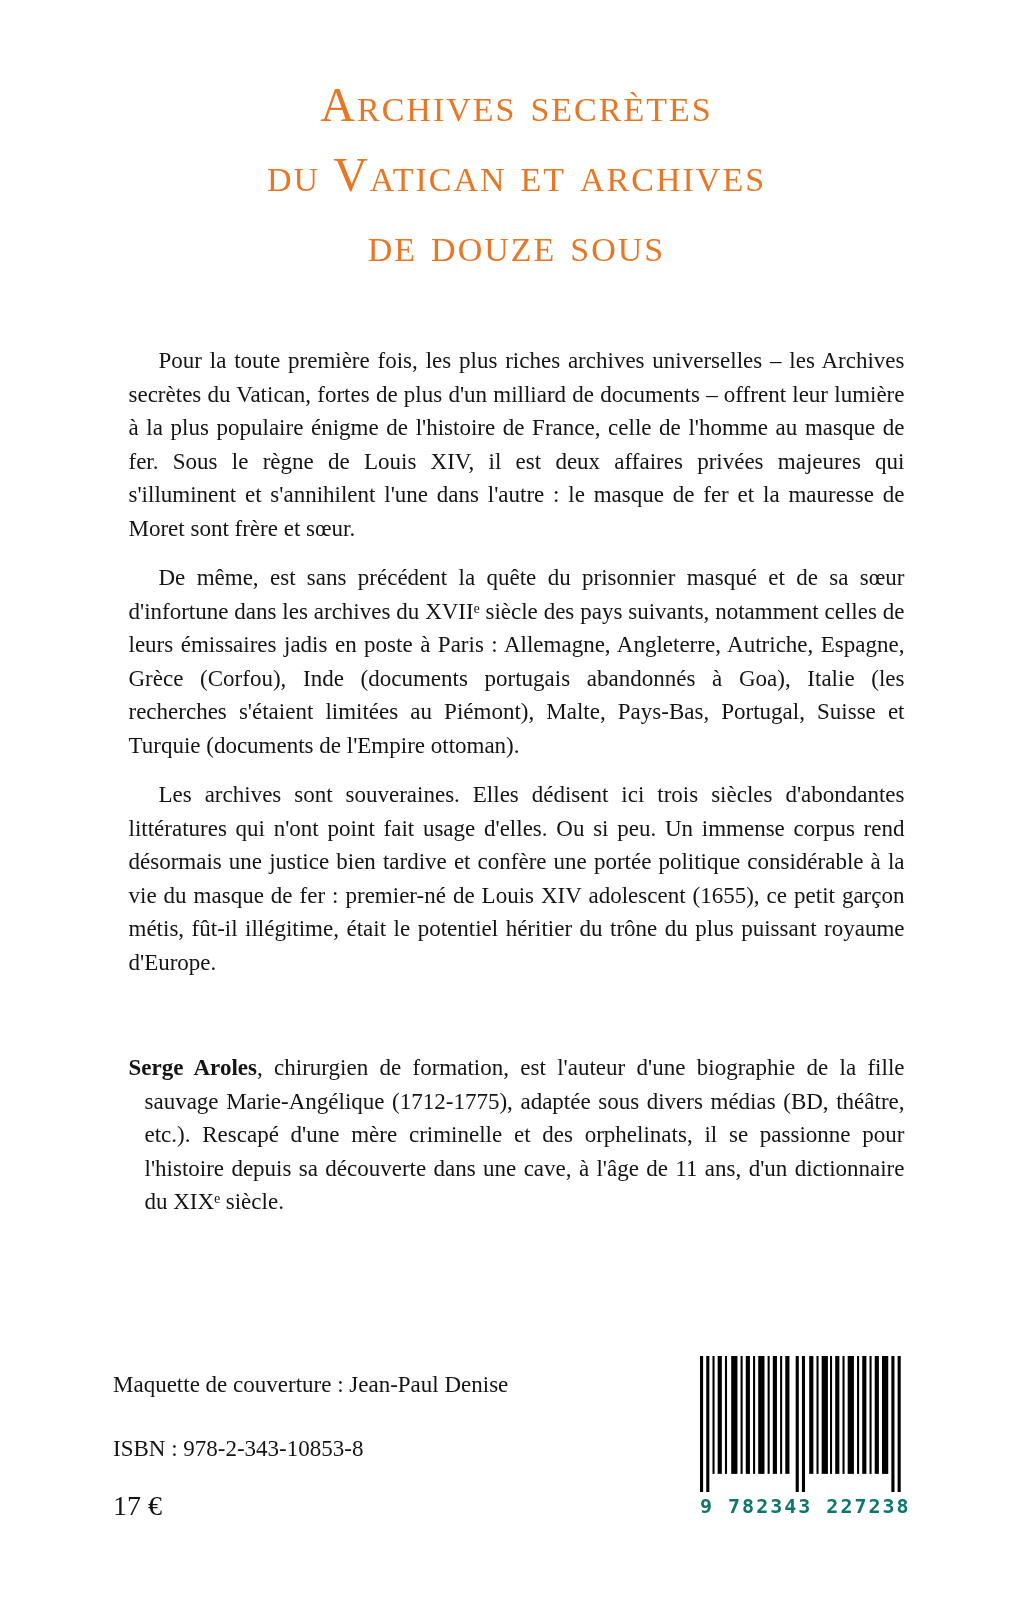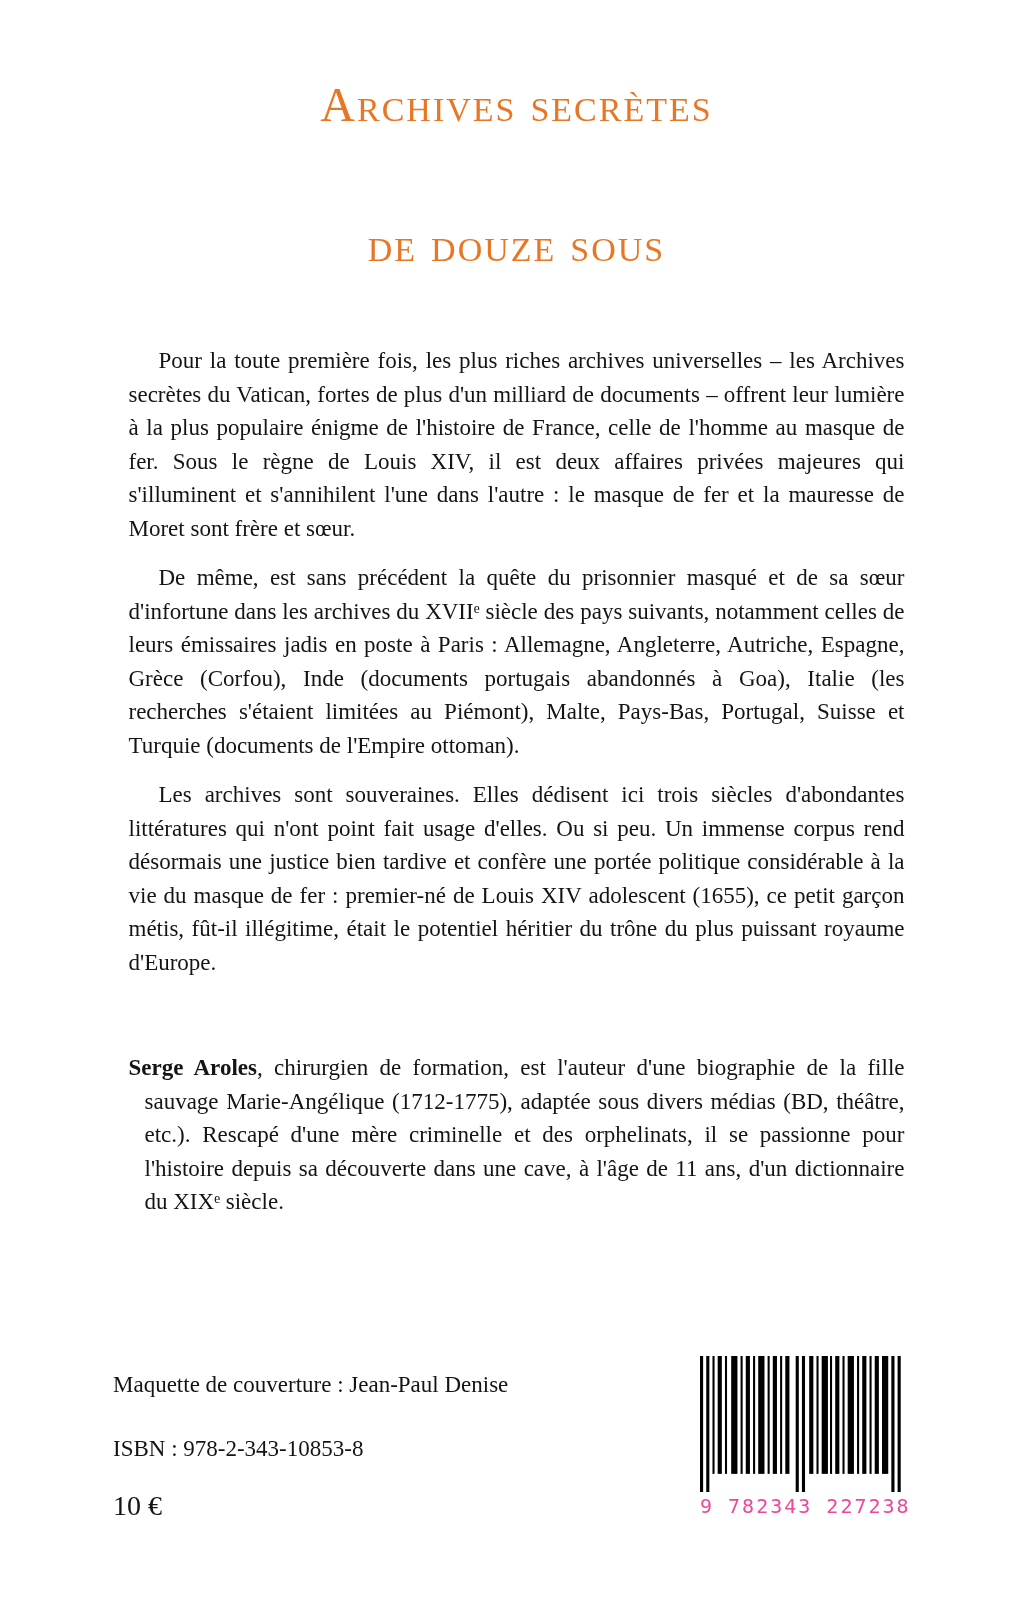--- a/index.html
+++ b/index.html
@@ -70,45 +70,46 @@
     width: 100%;
     height: 100%;
     display: block;
   }
   .barcode-number {
     margin-top: 2px;
     text-align: center;
     font-family: "DejaVu Sans Mono", monospace;
     font-size: 20px;
     letter-spacing: 2px;
-    color: #ec4899;
+    color: #0f766e;
     white-space: nowrap;
+    font-weight: bold;
   }
 </style>
 </head>
 <body>
 
 <div class="page">
 
   <h1 class="title">
     <span>Archives secrètes</span><br>
-    <br>
+    <span>du Vatican et archives</span><br>
     <span>de douze sous</span>
   </h1>
 
   <div class="body-text">
     <p>Pour la toute première fois, les plus riches archives universelles – les Archives secrètes du Vatican, fortes de plus d'un milliard de documents – offrent leur lumière à la plus populaire énigme de l'histoire de France, celle de l'homme au masque de fer. Sous le règne de Louis XIV, il est deux affaires privées majeures qui s'illuminent et s'annihilent l'une dans l'autre : le masque de fer et la mauresse de Moret sont frère et sœur.</p>
     <p>De même, est sans précédent la quête du prisonnier masqué et de sa sœur d'infortune dans les archives du XVIIᵉ siècle des pays suivants, notamment celles de leurs émissaires jadis en poste à Paris : Allemagne, Angleterre, Autriche, Espagne, Grèce (Corfou), Inde (documents portugais abandonnés à Goa), Italie (les recherches s'étaient limitées au Piémont), Malte, Pays-Bas, Portugal, Suisse et Turquie (documents de l'Empire ottoman).</p>
     <p>Les archives sont souveraines. Elles dédisent ici trois siècles d'abondantes littératures qui n'ont point fait usage d'elles. Ou si peu. Un immense corpus rend désormais une justice bien tardive et confère une portée politique considérable à la vie du masque de fer : premier-né de Louis XIV adolescent (1655), ce petit garçon métis, fût-il illégitime, était le potentiel héritier du trône du plus puissant royaume d'Europe.</p>
     <p class="bio"><span class="author-name">Serge Aroles</span><span>, chirurgien de formation, est l'auteur d'une biographie de la fille sauvage Marie-Angélique (1712-1775), adaptée sous divers médias (BD, théâtre, etc.). Rescapé d'une mère criminelle et des orphelinats, il se passionne pour l'histoire depuis sa découverte dans une cave, à l'âge de 11 ans, d'un dictionnaire du XIXᵉ siècle.</span></p>
   </div>
 
   <div class="footer-line credit">Maquette de couverture : Jean-Paul Denise</div>
   <div class="footer-line isbn">ISBN : 978-2-343-10853-8</div>
-  <div class="footer-line price">10 €</div>
+  <div class="footer-line price">17 €</div>
 
   <div class="barcode">
     <div class="barcode-bars">
       <svg viewBox="0 0 100 60" preserveAspectRatio="none" aria-hidden="true">
         <g fill="#000000">
           <rect x="0" y="0" width="1.5" height="60"></rect>
           <rect x="3" y="0" width="1.5" height="60"></rect>
           <rect x="6" y="0" width="1" height="52"></rect>
           <rect x="8.5" y="0" width="2" height="52"></rect>
           <rect x="12" y="0" width="1" height="52"></rect>

